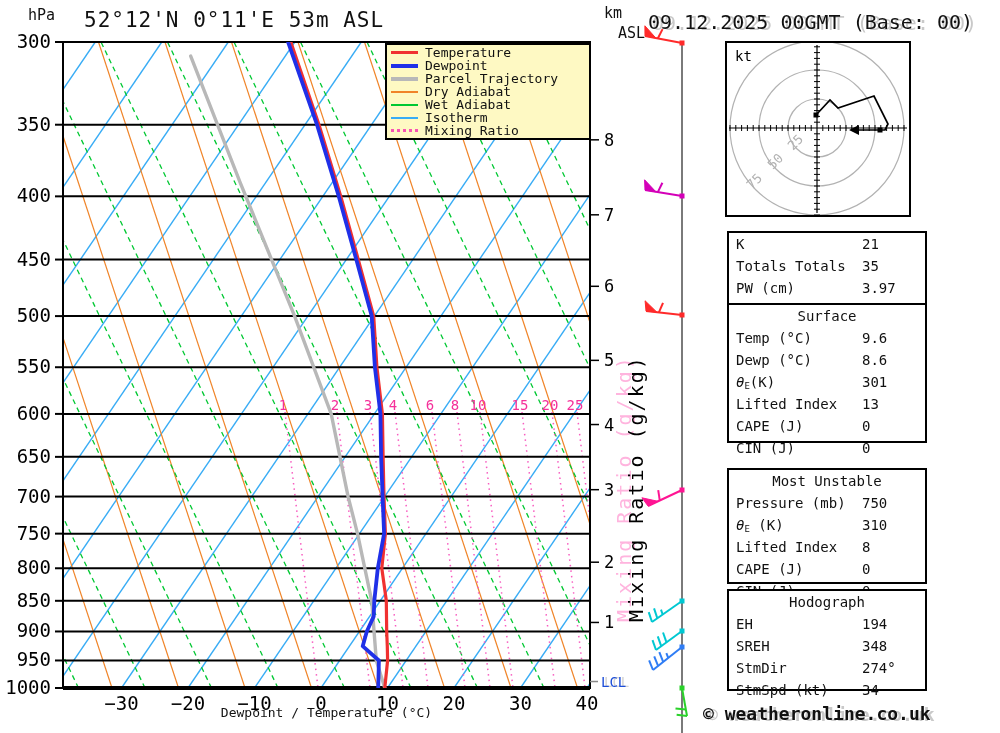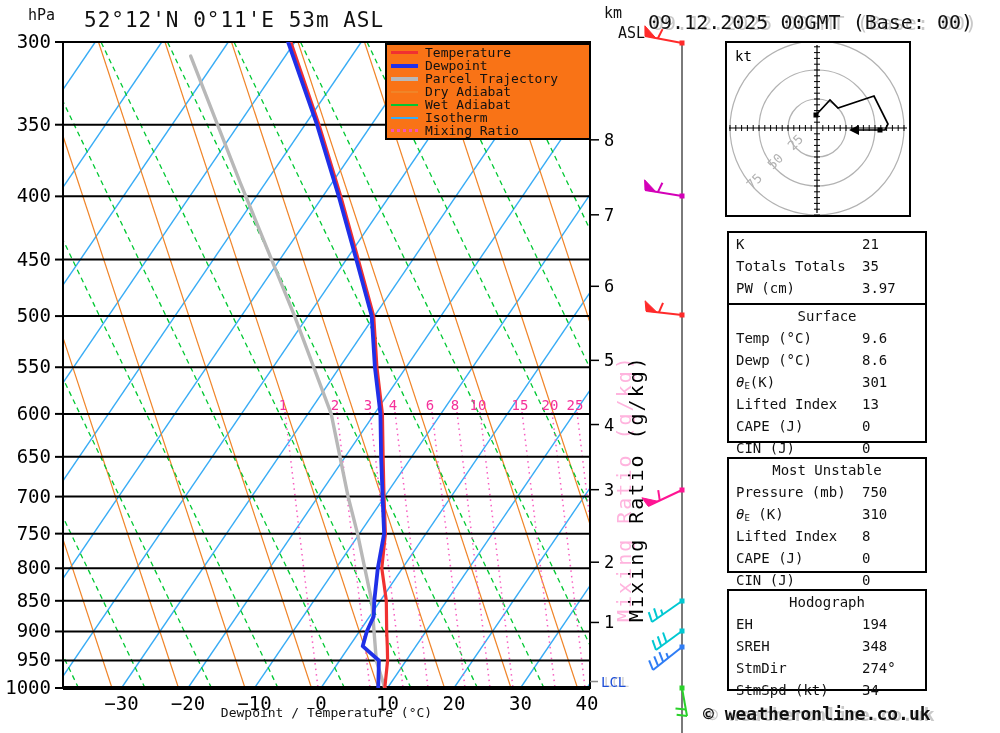--- a/index.html
+++ b/index.html
@@ -7,21 +7,21 @@
          font-family:"DejaVu Sans Mono", monospace;color:#111;}
   .abs{position:absolute;}
   .lbl{white-space:pre;}
   #title{left:84px;top:8px;font-size:21px;letter-spacing:1px;}
   #hpa-unit{left:28px;top:6px;font-size:15px;}
   #km-unit{left:604px;top:4px;font-size:15px;}
   #asl-unit{left:598px;top:24px;font-size:15px;margin-left:20px;}
   #datetime{left:648px;top:10px;font-size:20px;white-space:nowrap;text-shadow:4px 1px 0 #c9c9c9;}
   #xaxis-label{left:63px;top:705px;width:527px;text-align:center;font-size:13px;}
   #copyright{left:703px;top:703px;font-size:18px;font-weight:600;text-shadow:4px 1px 0 #c9c9c9;}
-  #legend{left:385px;top:43px;width:206px;height:97px;background:#f97316;border:2px solid #000;
+  #legend{left:385px;top:43px;width:206px;height:97px;background:#fef9c3;border:2px solid #000;
           box-sizing:border-box;padding:1px 0 0 4px;}
   .lrow{display:flex;align-items:center;height:13px;}
   .lswatch{display:inline-block;width:27px;margin-right:7px;}
   .ltext{font-size:13px;line-height:13px;}
   .tbox{position:absolute;left:727px;width:200px;background:#fff;border:2px solid #000;
         box-sizing:border-box;font-size:14px;}
   .trow{position:relative;height:22px;line-height:22px;padding-left:7px;white-space:nowrap;}
   .thead{height:22px;line-height:22px;text-align:center;}
   .tval{position:absolute;left:133px;top:0;}
   .sub{font-size:9px;vertical-align:-2px;}
@@ -416,21 +416,21 @@
   <div class="tbox" style="top:303px;height:140px;">
     <div class="thead">Surface</div>
     <div class="trow"><span>Temp (°C)</span><span class="tval">9.6</span></div>
     <div class="trow"><span>Dewp (°C)</span><span class="tval">8.6</span></div>
     <div class="trow"><span><i>θ</i><span class="sub">E</span><span>(K)</span></span><span class="tval">301</span></div>
     <div class="trow"><span>Lifted Index</span><span class="tval">13</span></div>
     <div class="trow"><span>CAPE (J)</span><span class="tval">0</span></div>
     <div class="trow"><span>CIN (J)</span><span class="tval">0</span></div>
   </div>
 
-  <div class="tbox" style="top:457px;height:116px;">
+  <div class="tbox" style="top:468px;height:116px;">
     <div class="thead">Most Unstable</div>
     <div class="trow"><span>Pressure (mb)</span><span class="tval">750</span></div>
     <div class="trow"><span><i>θ</i><span class="sub">E</span><span> (K)</span></span><span class="tval">310</span></div>
     <div class="trow"><span>Lifted Index</span><span class="tval">8</span></div>
     <div class="trow"><span>CAPE (J)</span><span class="tval">0</span></div>
     <div class="trow"><span>CIN (J)</span><span class="tval">0</span></div>
   </div>
 
   <div class="tbox" style="top:589px;height:102px;">
     <div class="thead">Hodograph</div>

